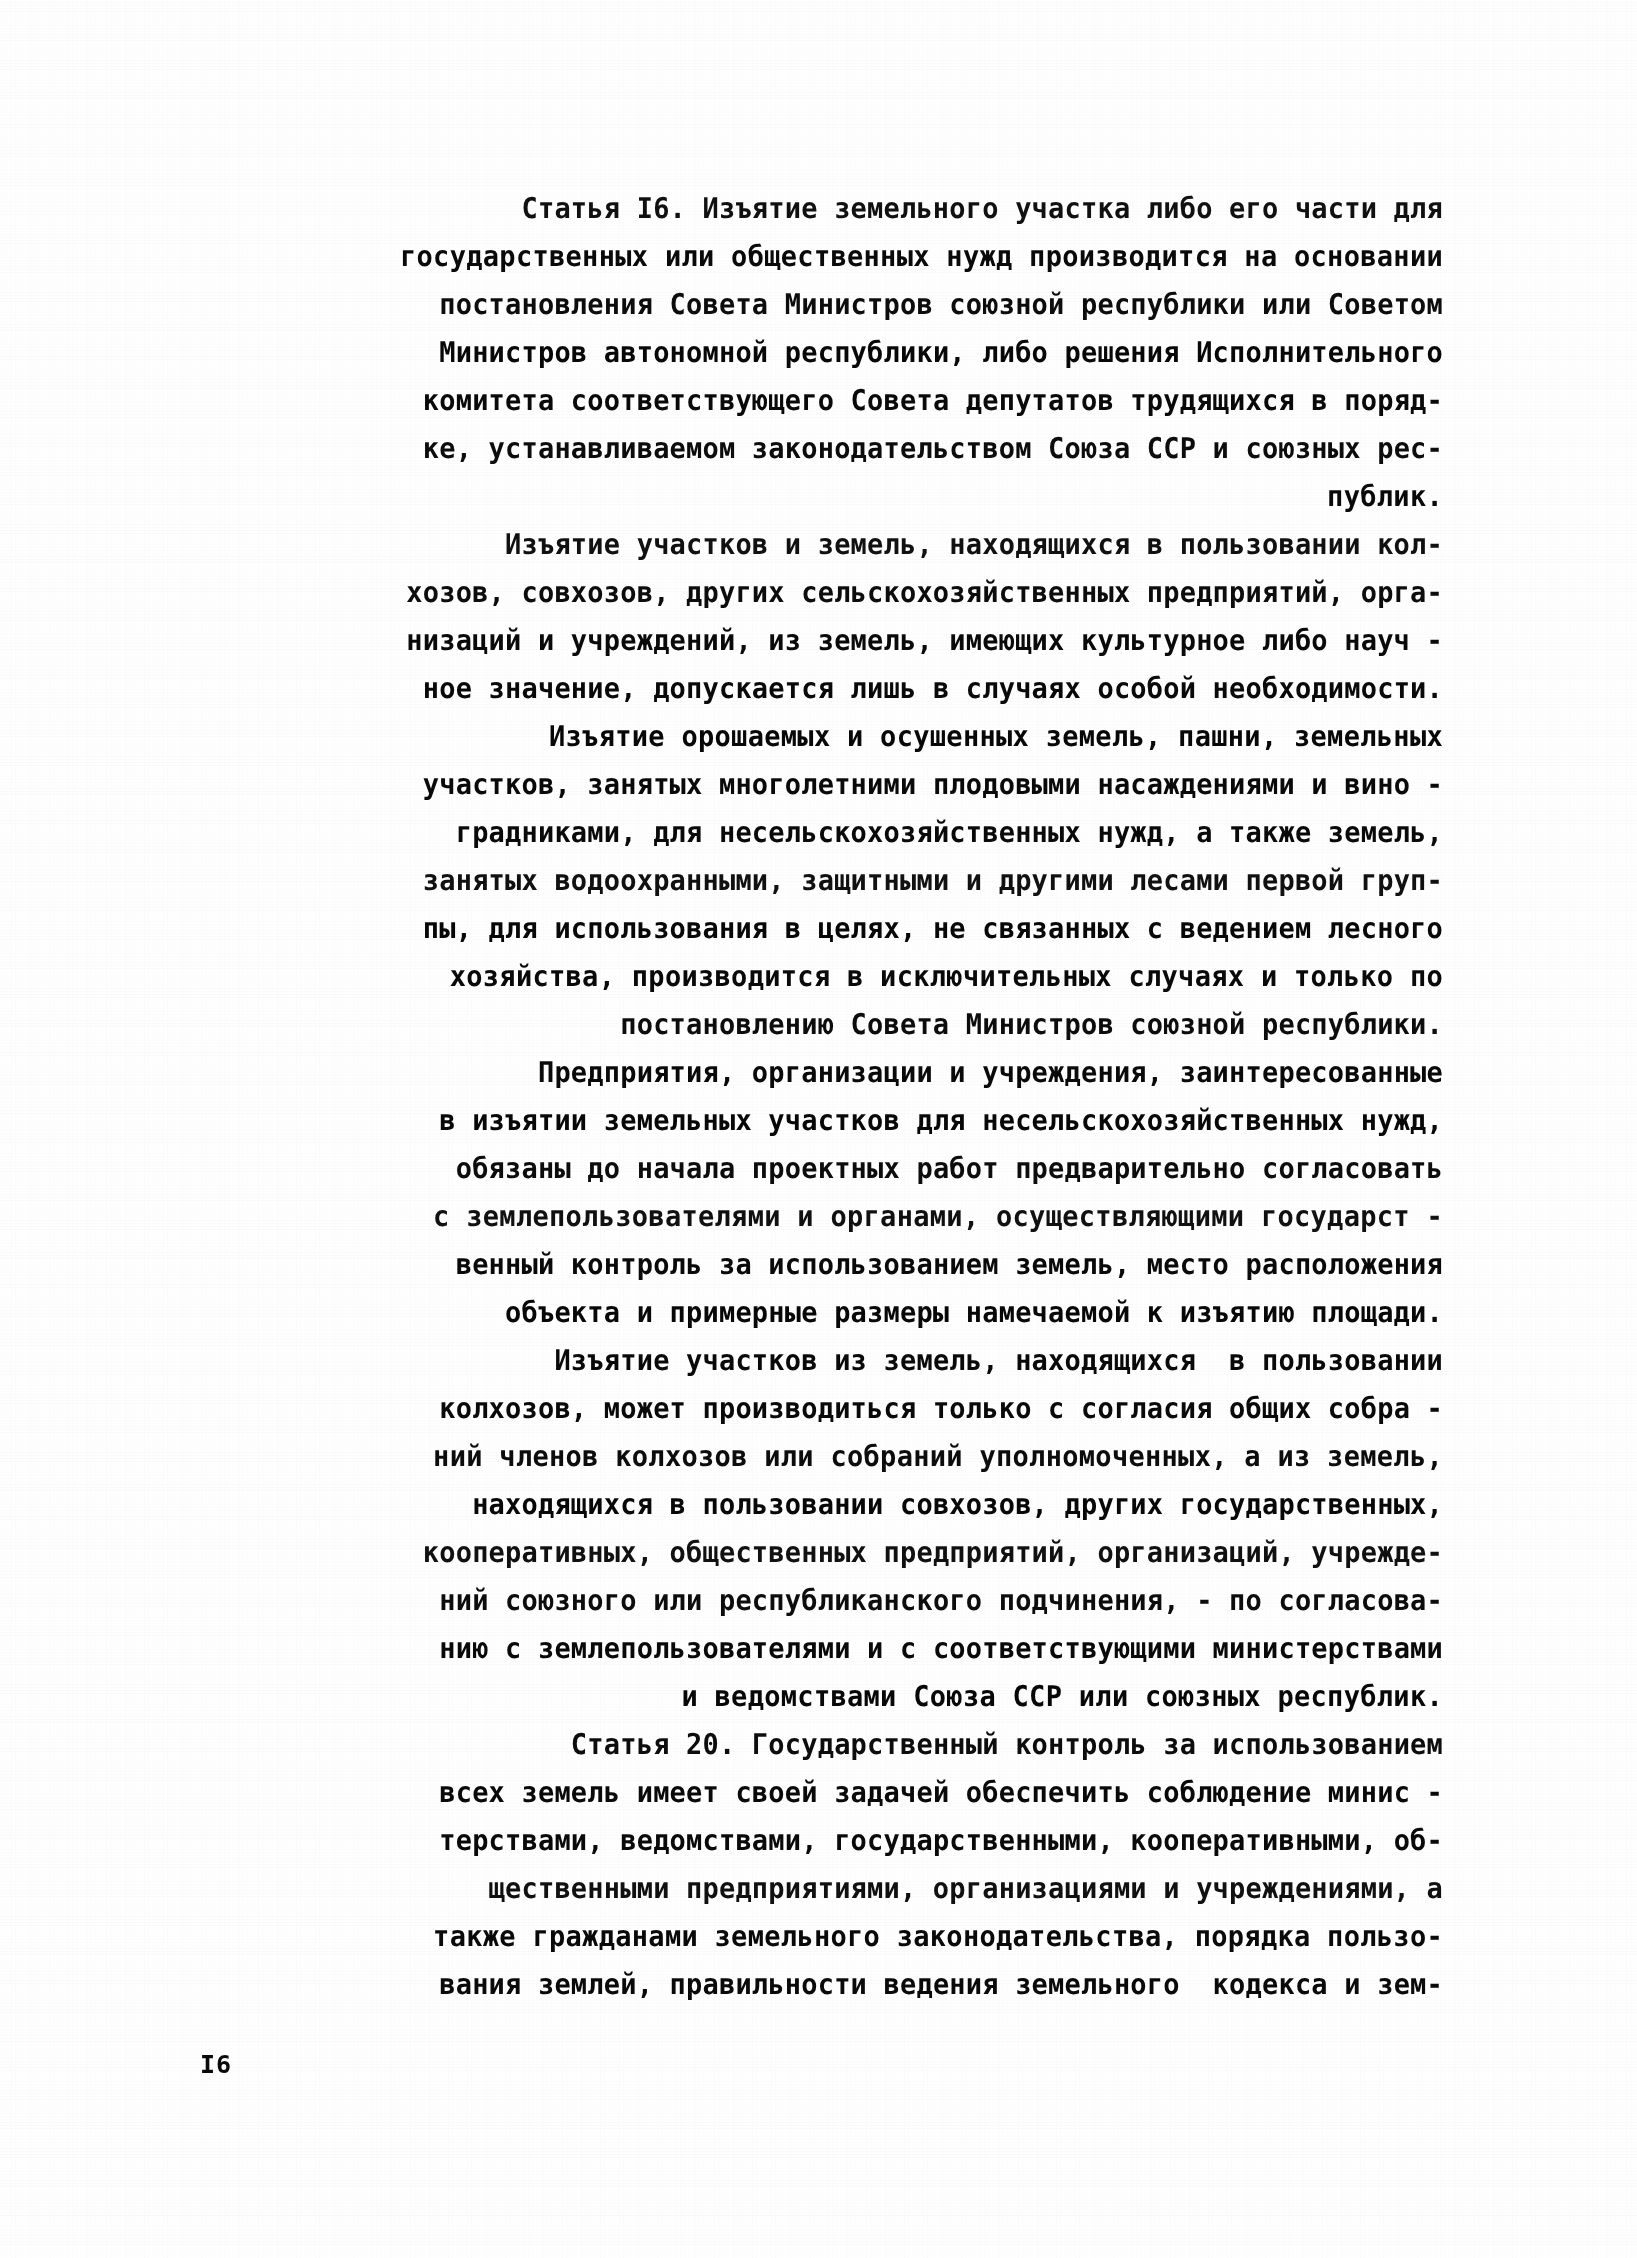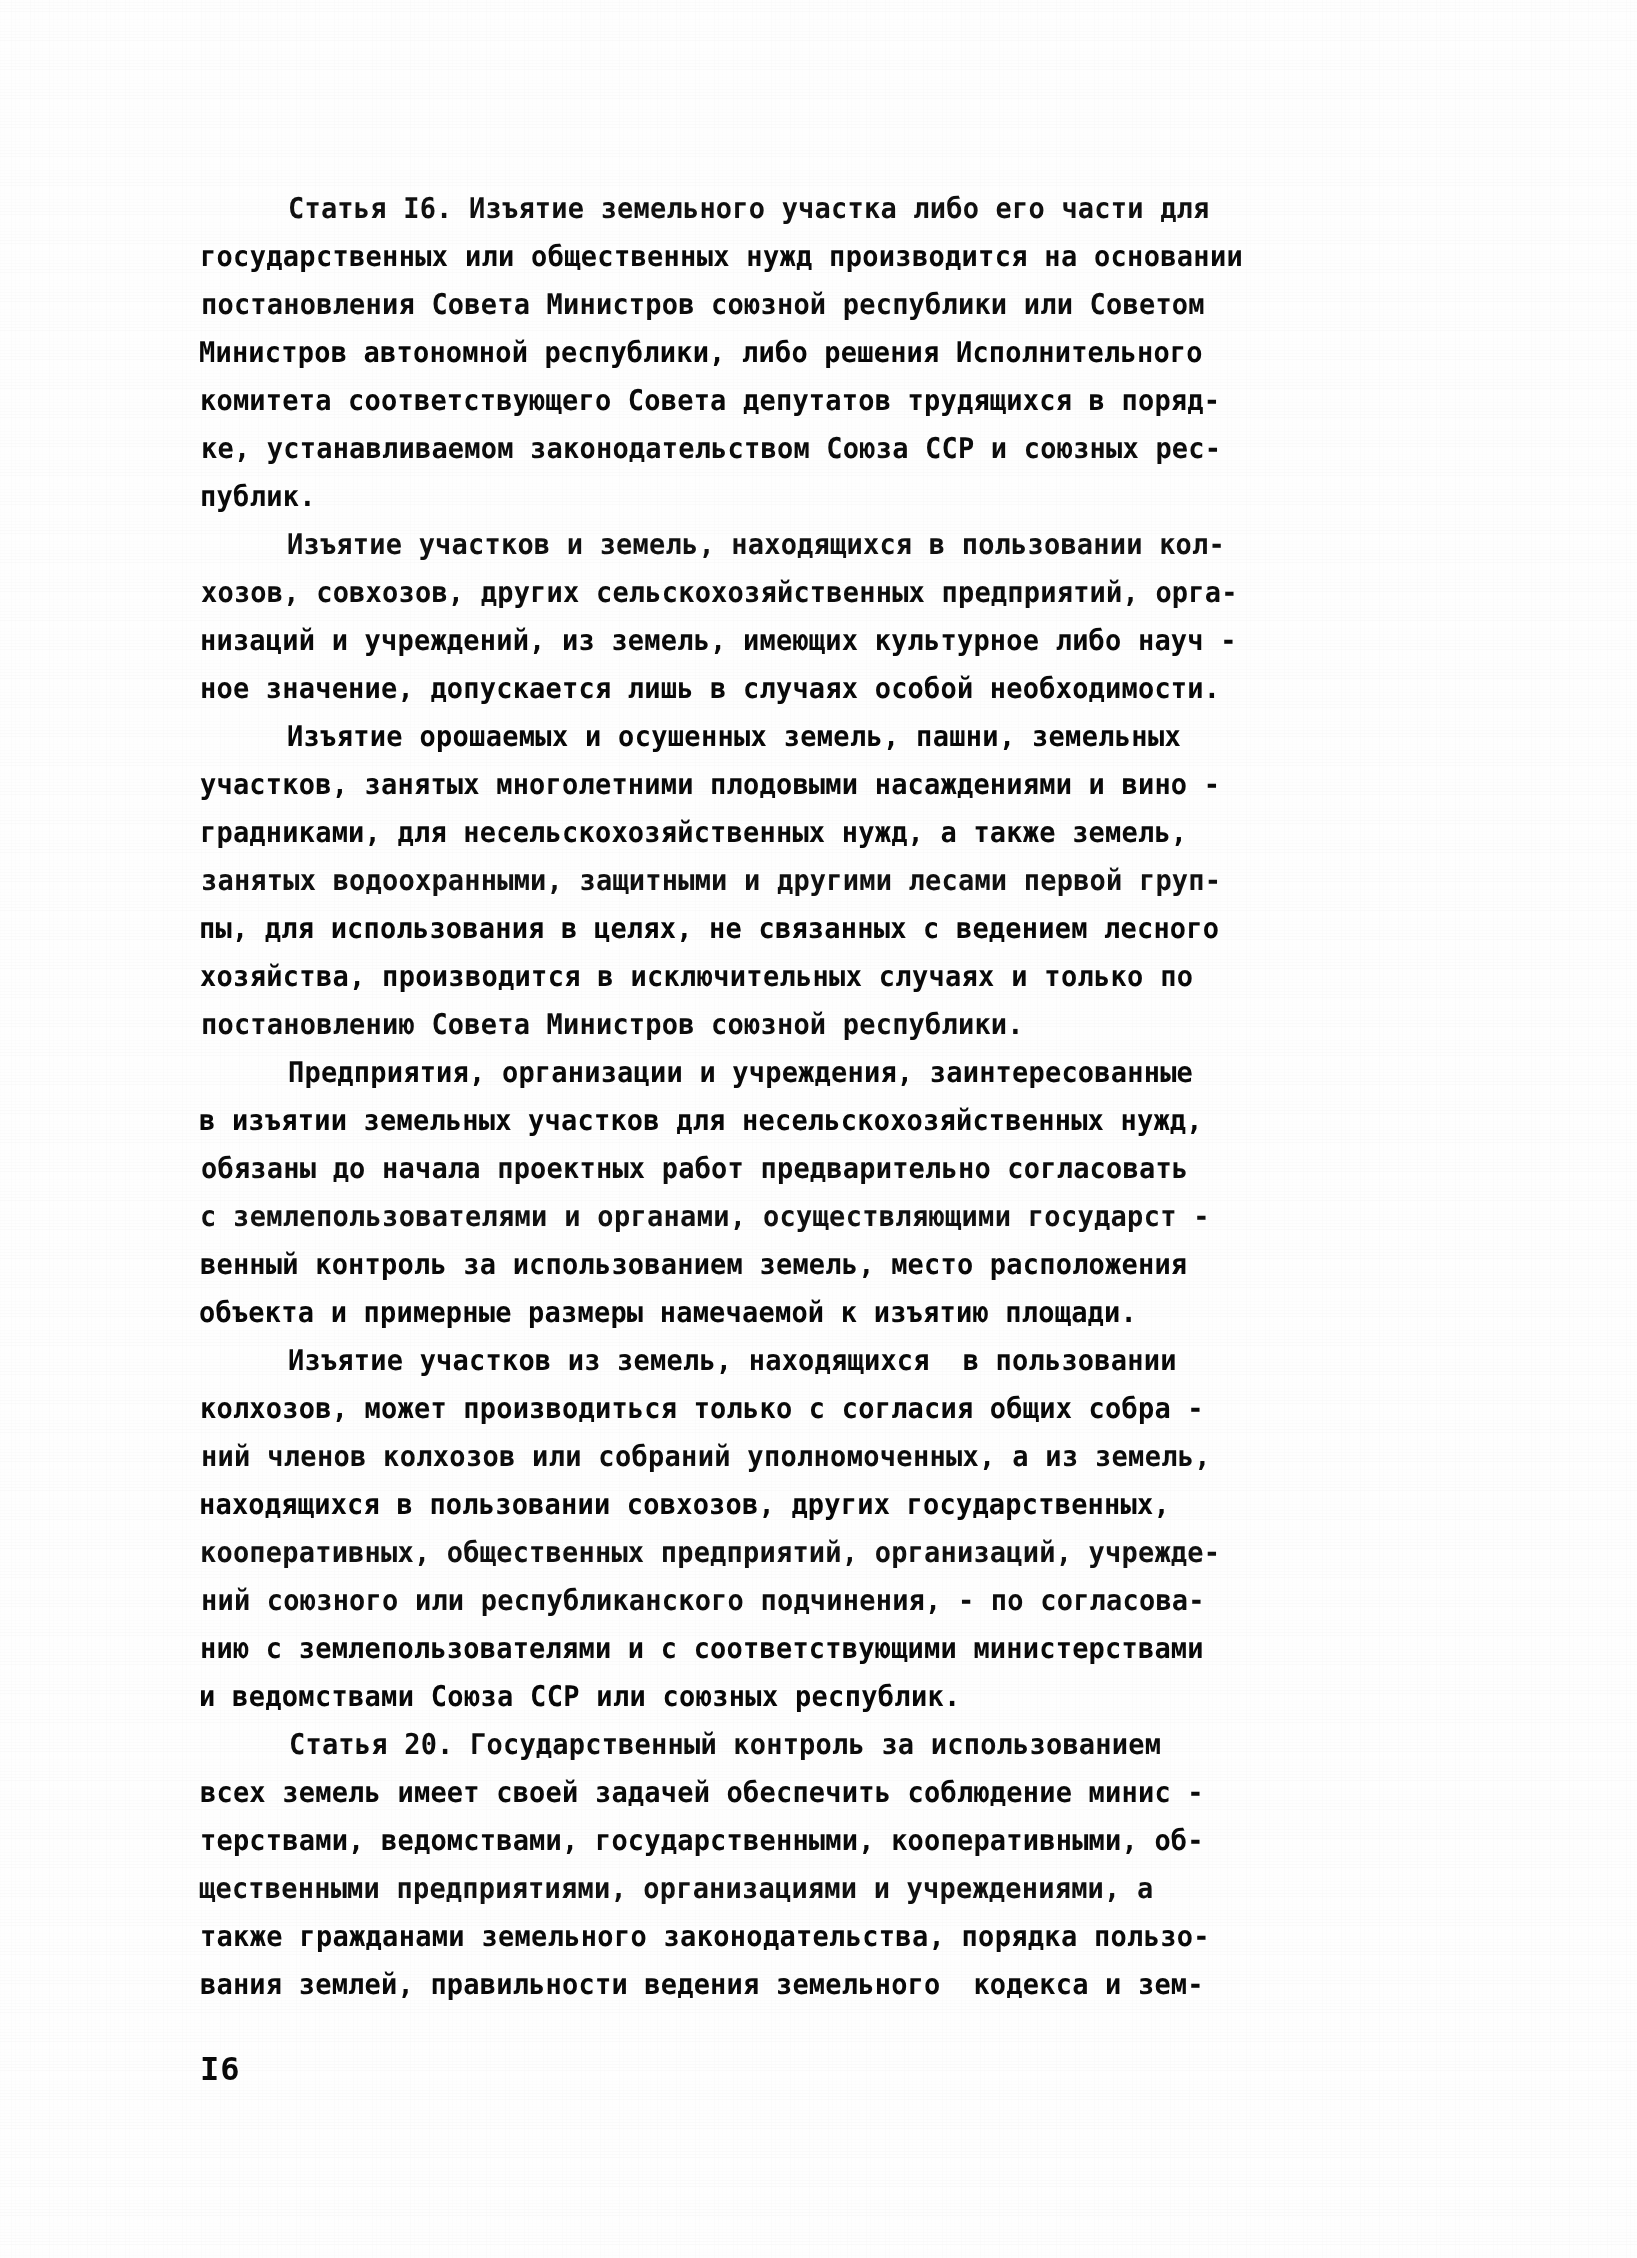--- a/index.html
+++ b/index.html
@@ -9,20 +9,21 @@
   }
   body {
     font-family: "DejaVu Sans Mono", "Liberation Mono", monospace;
   }
   .page {
     position: relative;
     width: 1637px;
     height: 2259px;
     background: #ffffff;
     overflow: hidden;
+    text-align: right;
   }
   .scan {
     position: absolute;
     left: 0; top: 0;
     width: 1637px;
     height: 2259px;
     background: #fefefe;
   }
   
   .grain {
@@ -63,21 +64,21 @@
 
   .line.indent {
     text-indent: 88px;
   }
 
   .pagenum {
     position: absolute;
     left: 200px;
     top: 2050px;
     font-family: "DejaVu Sans Mono", "Liberation Mono", monospace;
-    font-size: 32px;
+    font-size: 25px;
     font-weight: 700;
     color: #0a0a0a;
     letter-spacing: 1px;
     white-space: pre;
   }
 </style>
 </head>
 <body>
 
 <div class="page">

